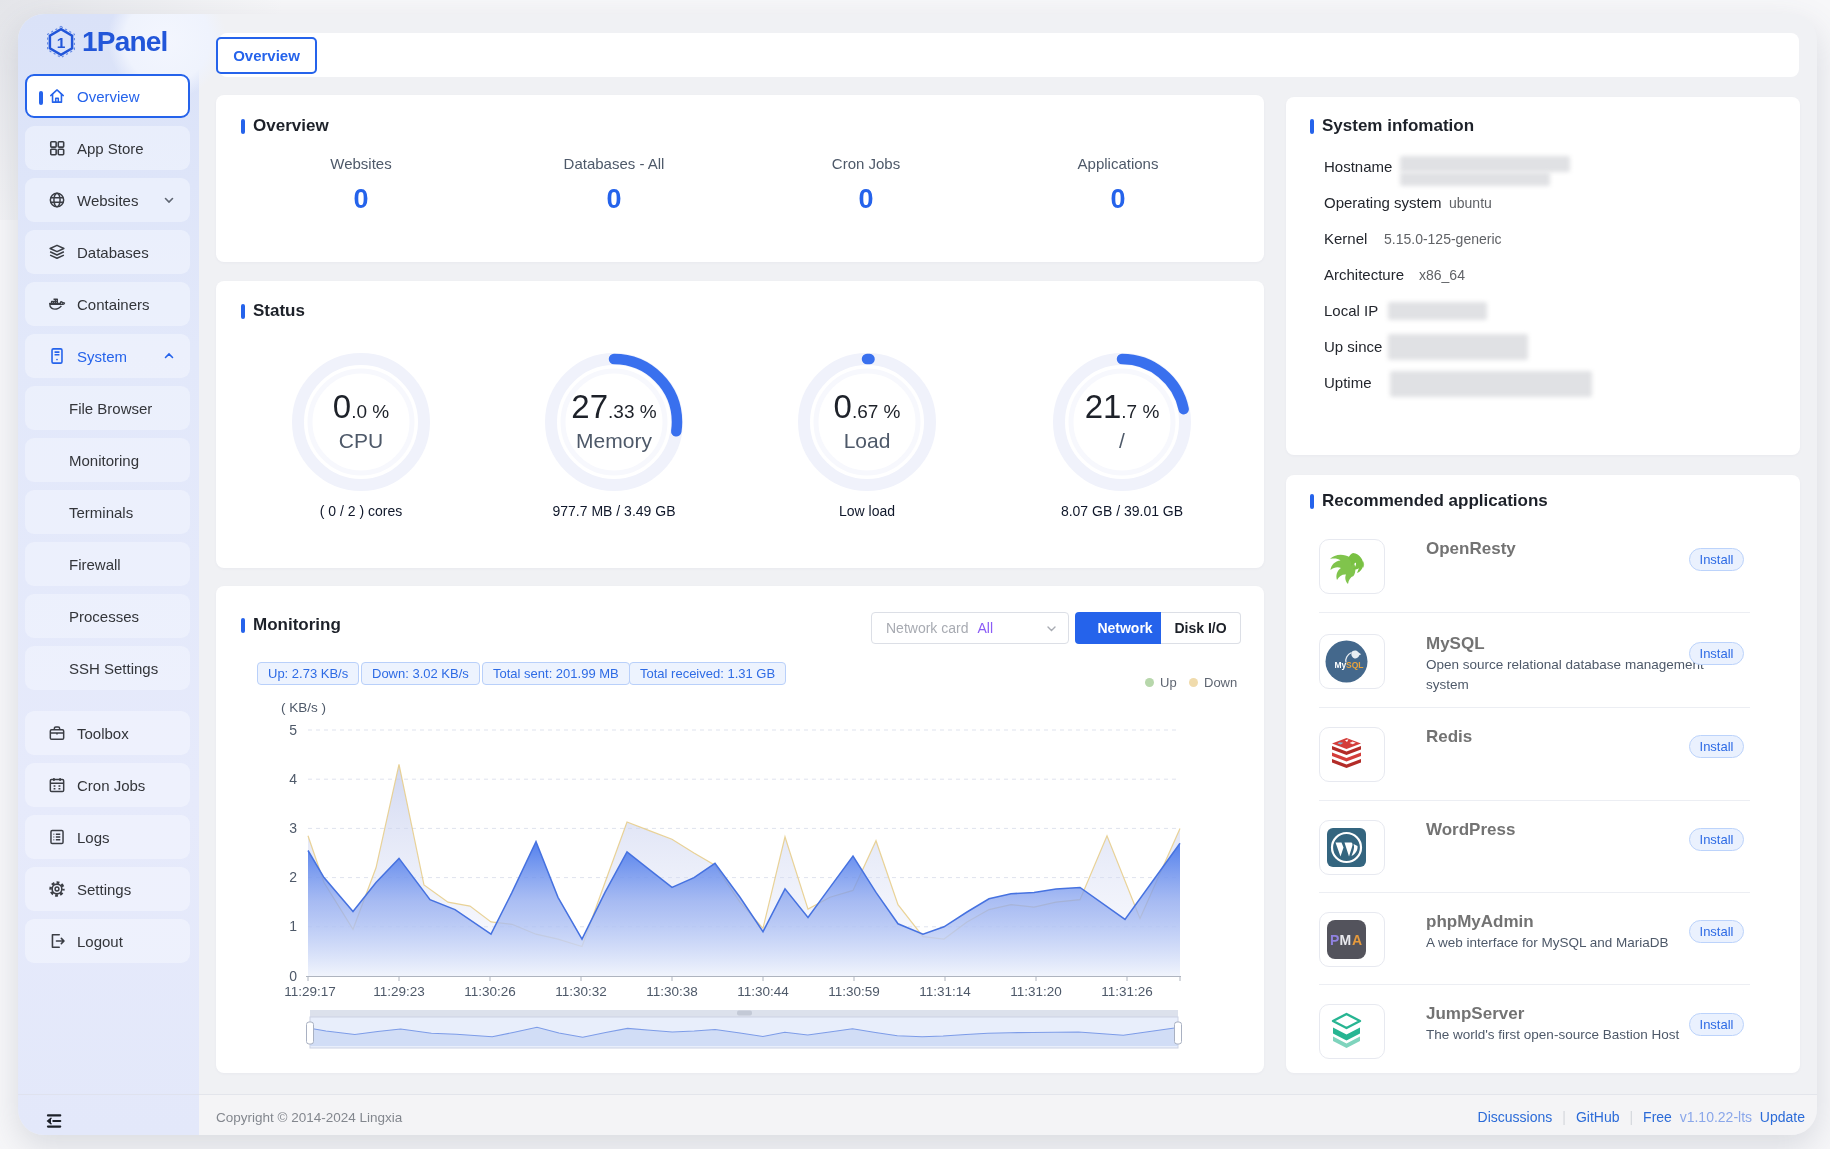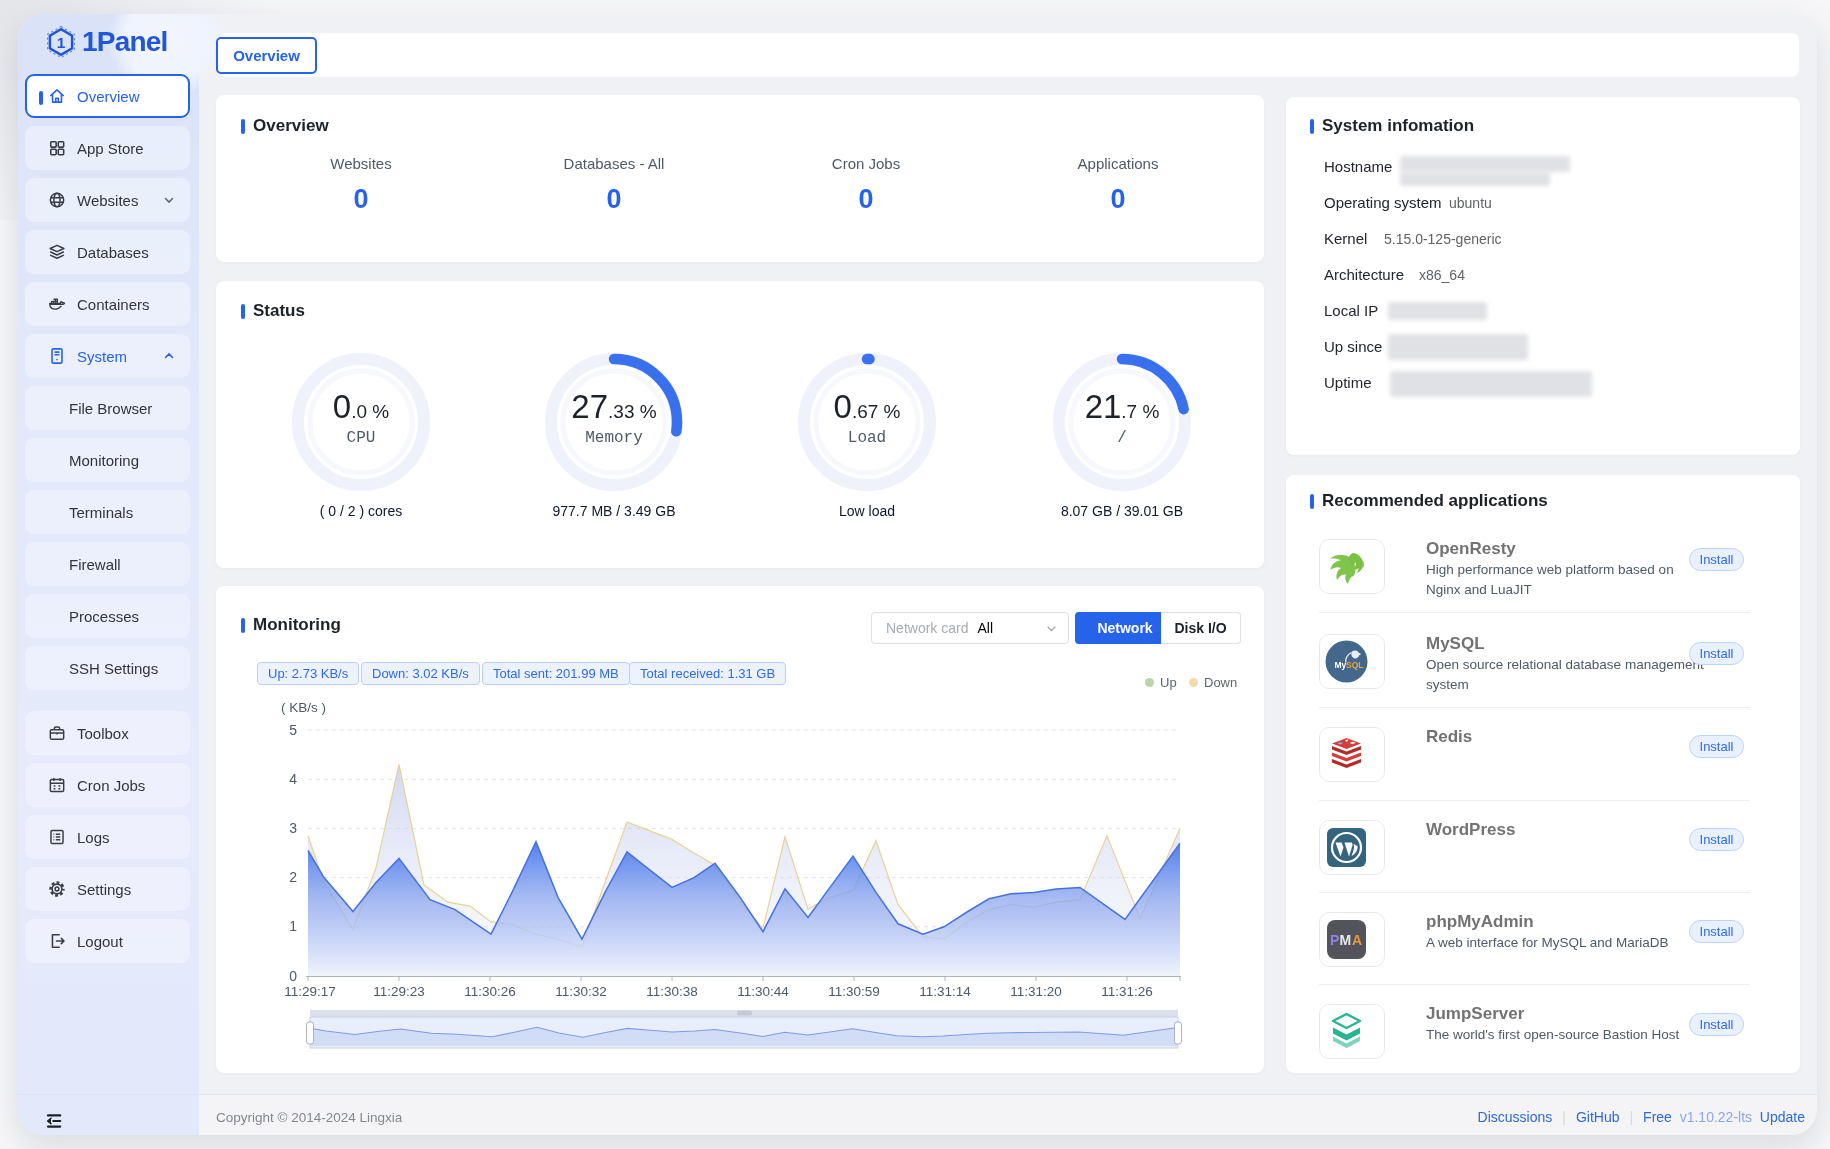--- a/index.html
+++ b/index.html
@@ -37,21 +37,21 @@
 
 .card { position:absolute; background:#fff; border-radius:8px; box-shadow:0 1px 3px rgba(40,60,110,0.04); }
 .ctitle { position:absolute; display:flex; align-items:center; font-size:17px; font-weight:bold; color:#1d2129; }
 .ctitle::before { content:""; width:4px; height:15px; border-radius:2px; background:#2563eb; margin-right:8px; }
 
 .ovlabel { position:absolute; font-size:15px; color:#4e5969; transform:translateX(-50%); white-space:nowrap; }
 .ovnum { position:absolute; font-size:27px; font-weight:bold; color:#2563eb; transform:translateX(-50%); }
 
 .gbig { font-size:33px; color:#1d2129; }
 .gsmall { font-size:19px; color:#1d2129; }
-.glabel { position:absolute; width:200px; text-align:center; font-size:16px; color:#4e5969;font-family:Liberation Mono, monospace; }
+.glabel { position:absolute; width:200px; text-align:center; font-size:21px; color:#4e5969; }
 .gnum { position:absolute; width:220px; text-align:center; white-space:nowrap; }
 .gcap { position:absolute; width:260px; text-align:center; font-size:14px; color:#0f172a; }
 
 .selbox { position:absolute; left:853px; top:598px; width:198px; height:32px; border:1px solid #dcdfe6;
   border-radius:4px; background:#fff; display:flex; align-items:center; font-size:14px; }
 .btn-net { position:absolute; left:1057px; top:598px; width:100px; height:32px; background:#2563eb; color:#fff;
   font-size:14px; font-weight:bold; border-radius:4px 0 0 4px; display:flex; align-items:center; justify-content:center; }
 .btn-disk { position:absolute; left:1143px; top:598px; width:80px; height:32px; background:#fff; color:#1d2129;
   font-size:14px; font-weight:bold; border:1px solid #dcdfe6; border-left:none; border-radius:0 4px 4px 0;
   display:flex; align-items:center; justify-content:center; }
@@ -259,21 +259,21 @@
   <div class="glabel" style="left:1004px;top:415px;">/</div>
   <div class="gcap" style="left:213px;top:489px;">( 0 / 2 ) cores</div>
   <div class="gcap" style="left:466px;top:489px;">977.7 MB / 3.49 GB</div>
   <div class="gcap" style="left:719px;top:489px;">Low load</div>
   <div class="gcap" style="left:974px;top:489px;">8.07 GB / 39.01 GB</div>
 
   <div class="card" style="left:198px;top:572px;width:1048px;height:487px;"></div>
   <div class="ctitle" style="left:223px;top:601px;">Monitoring</div>
   <div class="selbox">
       <span style="color:#a8abb2;margin-left:14px;">Network card</span>
-      <span style="color:#000000;margin-left:9px;">All</span>
+      <span style="color:#8b5cf6;margin-left:9px;">All</span>
     <svg style="position:absolute;right:10px;" width="13" height="13" viewBox="0 0 13 13" fill="none" stroke="#a8abb2" stroke-width="1.4" stroke-linecap="round">
         <path d="M3 5 L6.5 8.5 L10 5"></path>
       </svg>
     </div>
   <div class="btn-net">Network</div>
   <div class="btn-disk">Disk I/O</div>
   <div class="tag" style="left:239px;">Up: 2.73 KB/s</div>
   <div class="tag" style="left:343px;">Down: 3.02 KB/s</div>
   <div class="tag" style="left:464px;">Total sent: 201.99 MB</div>
   <div class="tag" style="left:611px;">Total received: 1.31 GB</div>
@@ -372,21 +372,20 @@
   <div class="appicon" style="left:1301px;top:525px;">
     <svg width="53" height="53" viewBox="0 0 53 53">
       <g fill="#79c142">
         <path d="M33 13 C40 14 44 20 43 26 C42.5 29 40 32 37 33 L39 28 C37.5 29.5 34.5 30 32.5 29 C35 27.5 36.5 25 36 22.5 L31 26 C31.5 23 30.5 20 28 18.5 C29 16 31 13.5 33 13 Z"></path>
         <path d="M30 17.5 C24 13 14 14 10 19 C14 18 18 18.5 20.5 20.5 C15 21 11 25 10.5 30 C14 27 18 26.5 21 28 C17 30.5 15.5 35.5 17 40 C19 36 22.5 34 26 34.5 C24.5 37.5 25.5 41.5 28 44 C28.5 40 30.5 37 33.5 36 C33.5 36 36.5 32 35 26 C34 21.5 30 17.5 30 17.5 Z" opacity="0.95"></path>
         <path d="M43 21 C44.5 23 44.5 26 43 28 L41.5 24.5 Z" opacity="0.8"></path>
       </g>
     </svg>
   </div>
   <div class="aname" style="left:1408px;top:525px;">OpenResty</div>
-  <div class="adesc" style="left:1408px;top:546px;">High performance web platform based on Nginx and LuaJIT</div>
   <div class="install" style="top:534px;">Install</div>
   <div class="divl" style="top:598px;"></div>
 
   <div class="appicon" style="left:1301px;top:620px;">
     <svg width="53" height="53" viewBox="0 0 53 53">
       <circle cx="26.5" cy="26.5" r="21" fill="#44688c"></circle>
       <path d="M32 16.5 C34.5 14.8 37.2 15.4 38.2 17 C39 18 40.6 18.4 41 19.6 C39.8 19.7 39.4 20.2 39 21 C38 23 35.8 23.9 34 23.2 C31.6 22.3 30.6 18.9 32 16.5 Z" fill="#e8edf2"></path>
       <path d="M31.5 17.5 C27 19.5 25 24 26 27.5" fill="none" stroke="#e8edf2" stroke-width="1.3"></path>
       <text x="14.5" y="32.5" font-size="8.5" font-weight="bold" fill="#fff" font-family="Liberation Sans">My</text>
       <text x="26" y="32.5" font-size="8.5" font-weight="bold" fill="#e8a33d" font-family="Liberation Sans">SQL</text>

